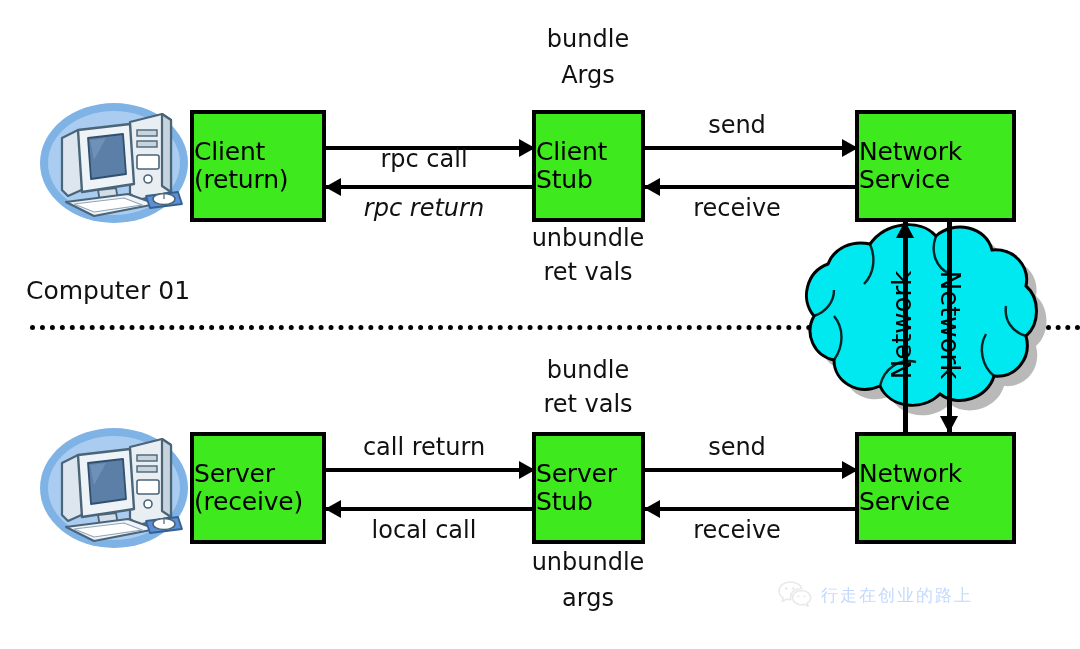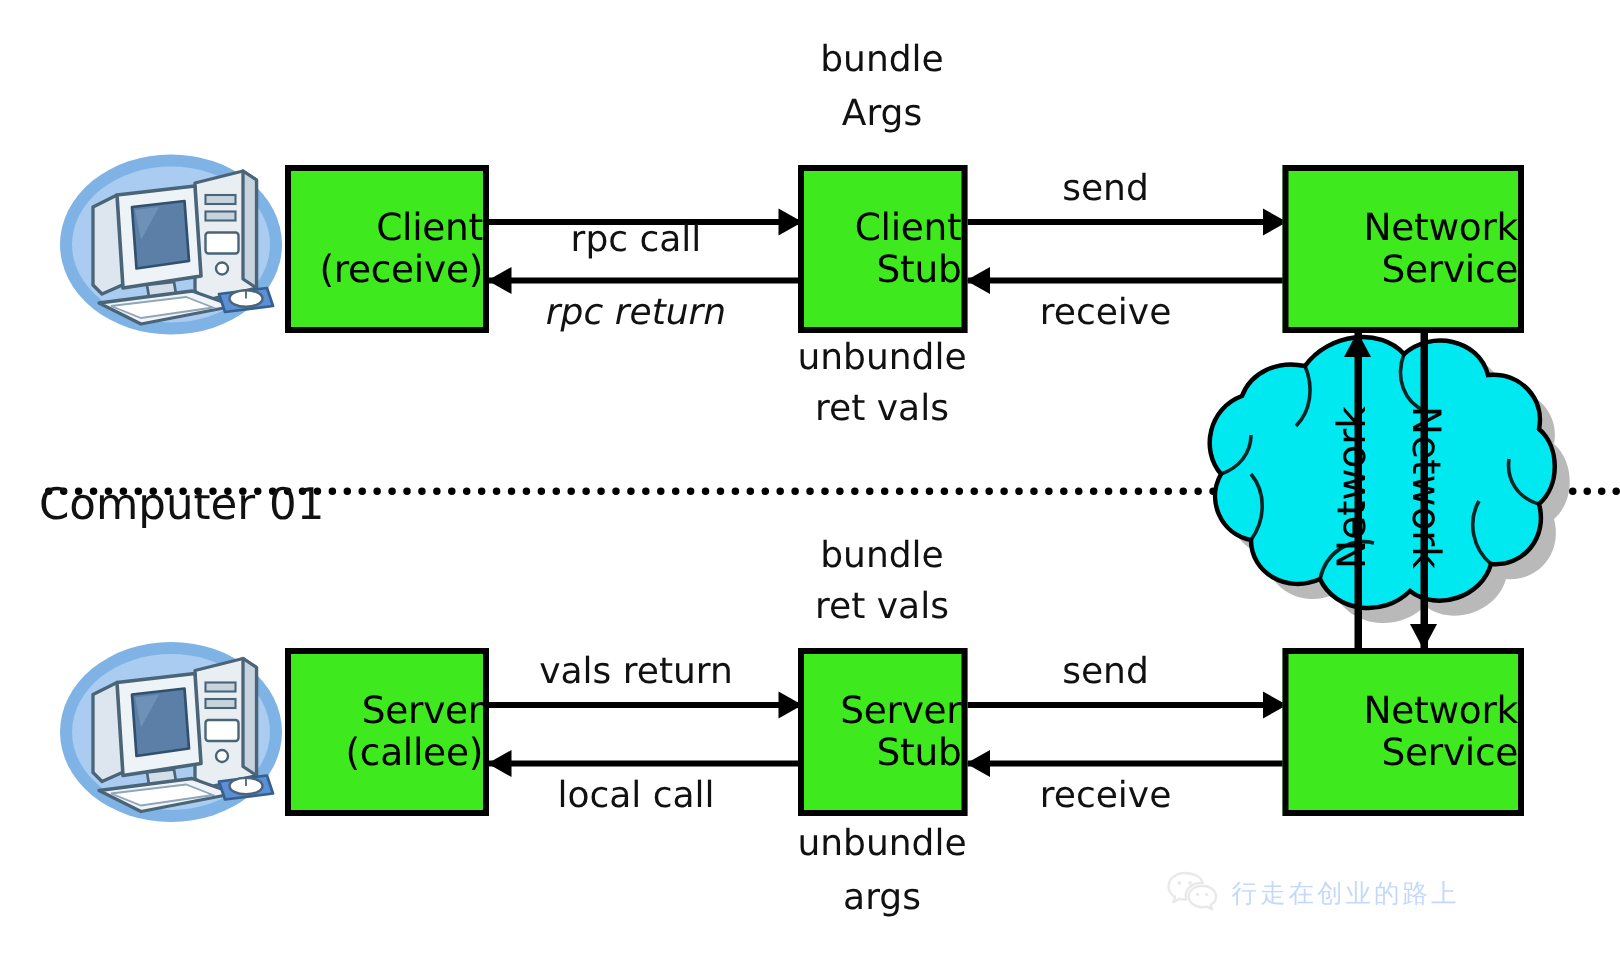--- a/index.html
+++ b/index.html
@@ -16,21 +16,21 @@
   }
 
   
   .box{
     position:absolute;
     background:#3EEA1E;
     border:4px solid #000000;
     box-sizing:border-box;
     display:flex;
     flex-direction:column;
-    align-items:flex-end;
+    align-items:flex-start;
     justify-content:center;
     color:#000;
     font-family:"DejaVu Sans", sans-serif;
     font-size:25px;
     line-height:1.12;
     letter-spacing:-0.2px;
     z-index:6;
   }
   .box span{display:block;white-space:nowrap;}
 
@@ -38,21 +38,21 @@
   .dtext{
     position:absolute;
     color:#111111;
     font-family:"DejaVu Sans", sans-serif;
     font-size:24px;
     line-height:1.14;
     white-space:nowrap;
     z-index:7;
   }
   .dtext.center{transform:translateX(-50%);text-align:left;}
-  .dtext.big{font-size:29px;margin-top:43px;}
+  .dtext.big{font-size:25px;}
 
   
   .arrow{position:absolute;height:0;z-index:5;}
   .arrow .shaft{
     position:absolute;left:0;top:0;height:4px;width:100%;
     background:#000;
   }
   .arrow .head{
     position:absolute;top:-7px;width:0;height:0;
   }
@@ -155,21 +155,21 @@
     <path d="M28 102 L90 94 L118 104 L56 116 Z" fill="#F0F4F8" stroke="#4A6478" stroke-width="2.2" stroke-linejoin="round"></path>
     <path d="M36 104 L86 98 L104 105 L56 112 Z" fill="#FFFFFF" stroke="#8FA5B8" stroke-width="1.2"></path>
 
     <path d="M108 96 L140 92 L144 104 L112 108 Z" fill="#5C8FD6" stroke="#34618F" stroke-width="1.8" stroke-linejoin="round"></path>
     <ellipse cx="126" cy="99" rx="11" ry="5.5" fill="#FFFFFF" stroke="#4A6478" stroke-width="1.6"></ellipse>
     <line x1="126" y1="94" x2="126" y2="99" stroke="#4A6478" stroke-width="1.2"></line>
   </svg>
 
   <div class="box" style="left:190px;top:110px;width:136px;height:112px;">
     <span>Client</span>
-    <span>(receive)</span>
+    <span>(return)</span>
   </div>
 
   <div class="arrow right" style="left:326px;top:146px;width:208px;">
     <div class="shaft"></div>
     <div class="head"></div>
   </div>
   <div class="dtext center" style="left:424px;top:112px;margin-top:34px;">rpc call</div>
 
   <div class="arrow left" style="left:326px;top:185px;width:208px;">
     <div class="shaft"></div>
@@ -263,28 +263,28 @@
     <path d="M60 90 L78 88 L80 100 L62 102 Z" fill="#D3DEE8" stroke="#4A6478" stroke-width="1.8"></path>
     <path d="M28 102 L90 94 L118 104 L56 116 Z" fill="#F0F4F8" stroke="#4A6478" stroke-width="2.2" stroke-linejoin="round"></path>
     <path d="M36 104 L86 98 L104 105 L56 112 Z" fill="#FFFFFF" stroke="#8FA5B8" stroke-width="1.2"></path>
     <path d="M108 96 L140 92 L144 104 L112 108 Z" fill="#5C8FD6" stroke="#34618F" stroke-width="1.8" stroke-linejoin="round"></path>
     <ellipse cx="126" cy="99" rx="11" ry="5.5" fill="#FFFFFF" stroke="#4A6478" stroke-width="1.6"></ellipse>
     <line x1="126" y1="94" x2="126" y2="99" stroke="#4A6478" stroke-width="1.2"></line>
   </svg>
 
   <div class="box" style="left:190px;top:432px;width:136px;height:112px;">
     <span>Server</span>
-    <span>(callee)</span>
+    <span>(receive)</span>
   </div>
 
   <div class="arrow right" style="left:326px;top:468px;width:208px;">
     <div class="shaft"></div>
     <div class="head"></div>
   </div>
-  <div class="dtext center" style="left:424px;top:434px;">vals return</div>
+  <div class="dtext center" style="left:424px;top:434px;">call return</div>
 
   <div class="arrow left" style="left:326px;top:507px;width:208px;">
     <div class="shaft"></div>
     <div class="head"></div>
   </div>
   <div class="dtext center" style="left:424px;top:517px;">local call</div>
 
   <div class="dtext center" style="left:588px;top:357px;">bundle</div>
   <div class="dtext center" style="left:588px;top:391px;">ret vals</div>
 

